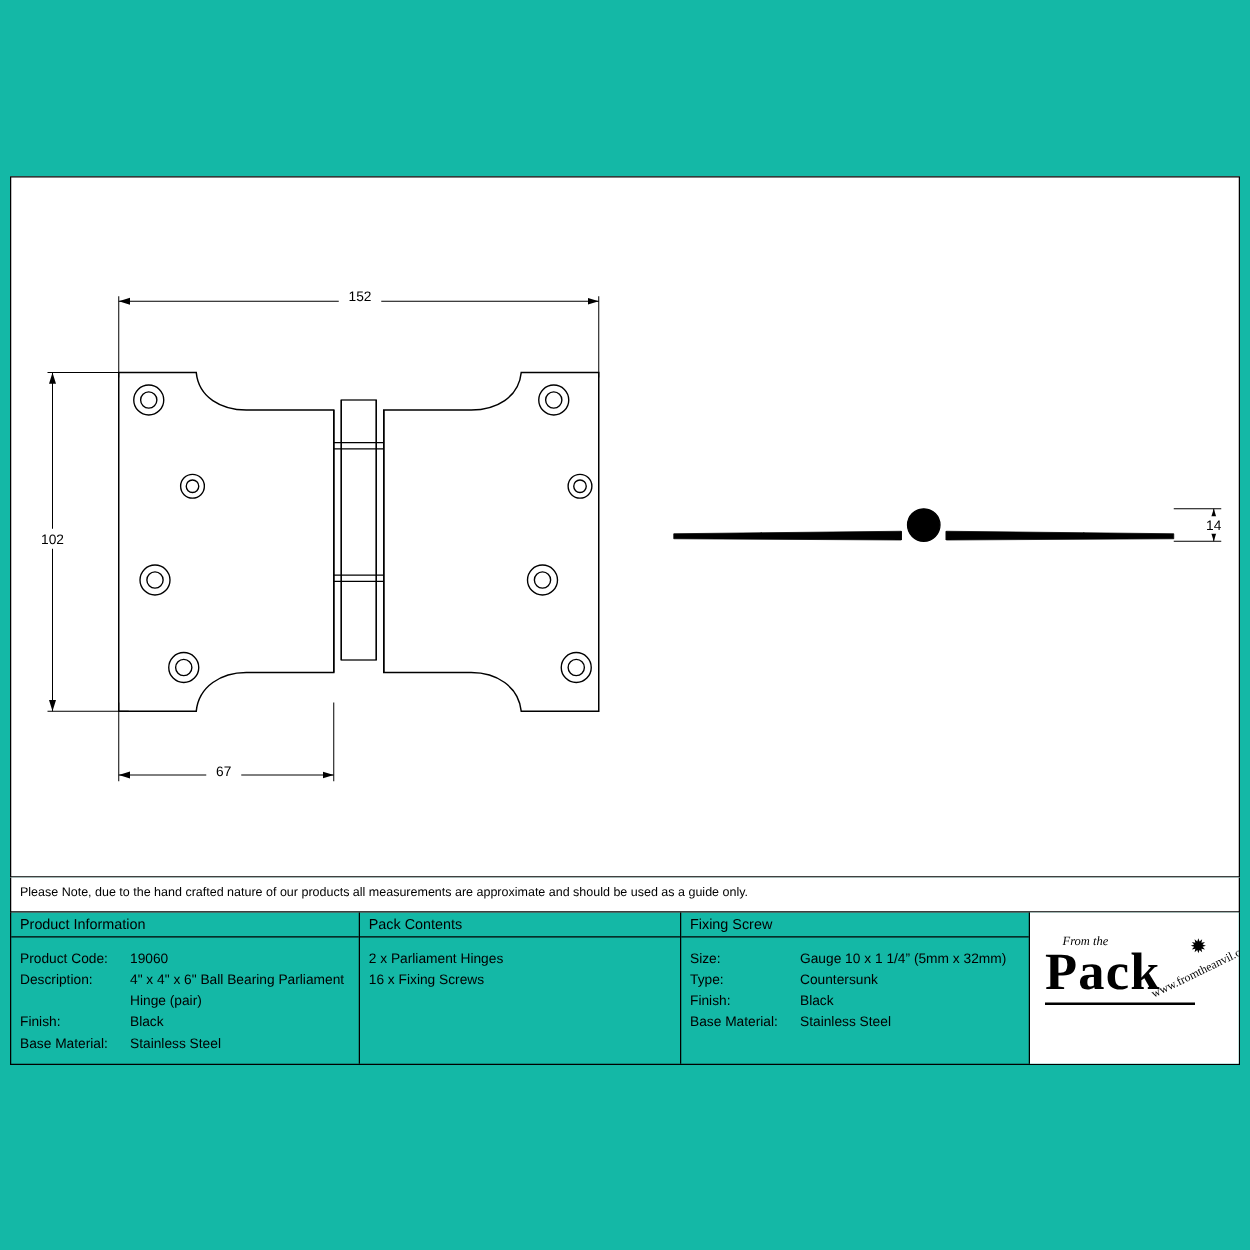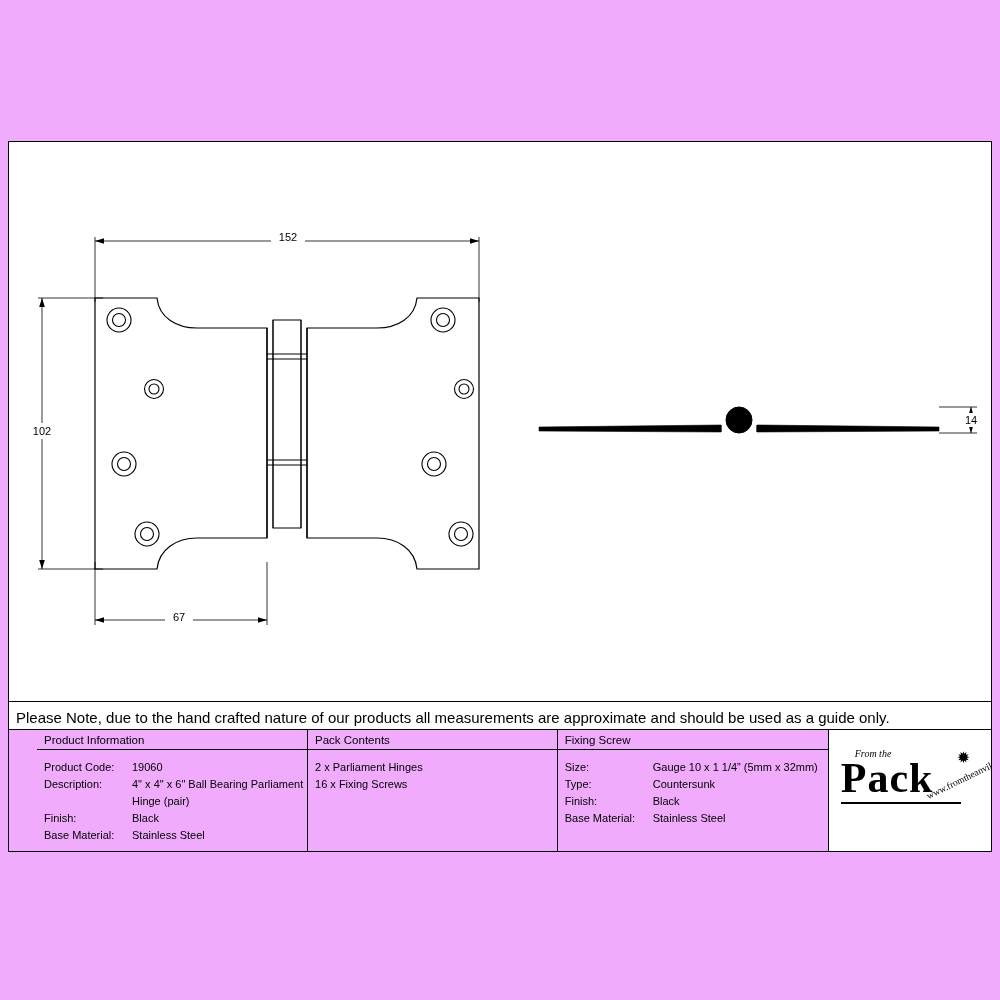--- a/index.html
+++ b/index.html
@@ -5,21 +5,21 @@
   * { box-sizing: border-box; }
   html, body {
     margin: 0; padding: 0;
     background: #ffffff;
     font-family: "Liberation Sans", sans-serif;
   }
   #page {
     position: relative;
     width: 1000px;
     height: 1000px;
-    background: #f0abfc;
+    background: #14b8a6;
     overflow: hidden;
   }
 
   
   #drawing-frame {
     position: absolute;
     left: 8px;
     top: 141px;
     width: 984px;
     height: 561px;
@@ -35,36 +35,35 @@
     width: 984px;
     height: 28px;
     border: 1px solid #000;
     border-top: none;
     background: #fff;
   }
   #note-strip .note-text {
     position: absolute;
     left: 7px;
     top: 7px;
-    font-size: 15px;
+    font-size: 10px;
     color: #000;
     white-space: nowrap;
   }
 
   
   #info-table {
     position: absolute;
     left: 8px;
     top: 730px;
     width: 984px;
     height: 122px;
     border: 1px solid #000;
     border-top: none;
     display: flex;
-    padding-left: 28px;
   }
   .info-col {
     position: relative;
     border-right: 1px solid #000;
     height: 100%;
   }
   .info-col:last-child { border-right: none; }
   #col-product { width: 279px; }
   #col-pack { width: 257px; }
   #col-fixing { width: 279px; }

